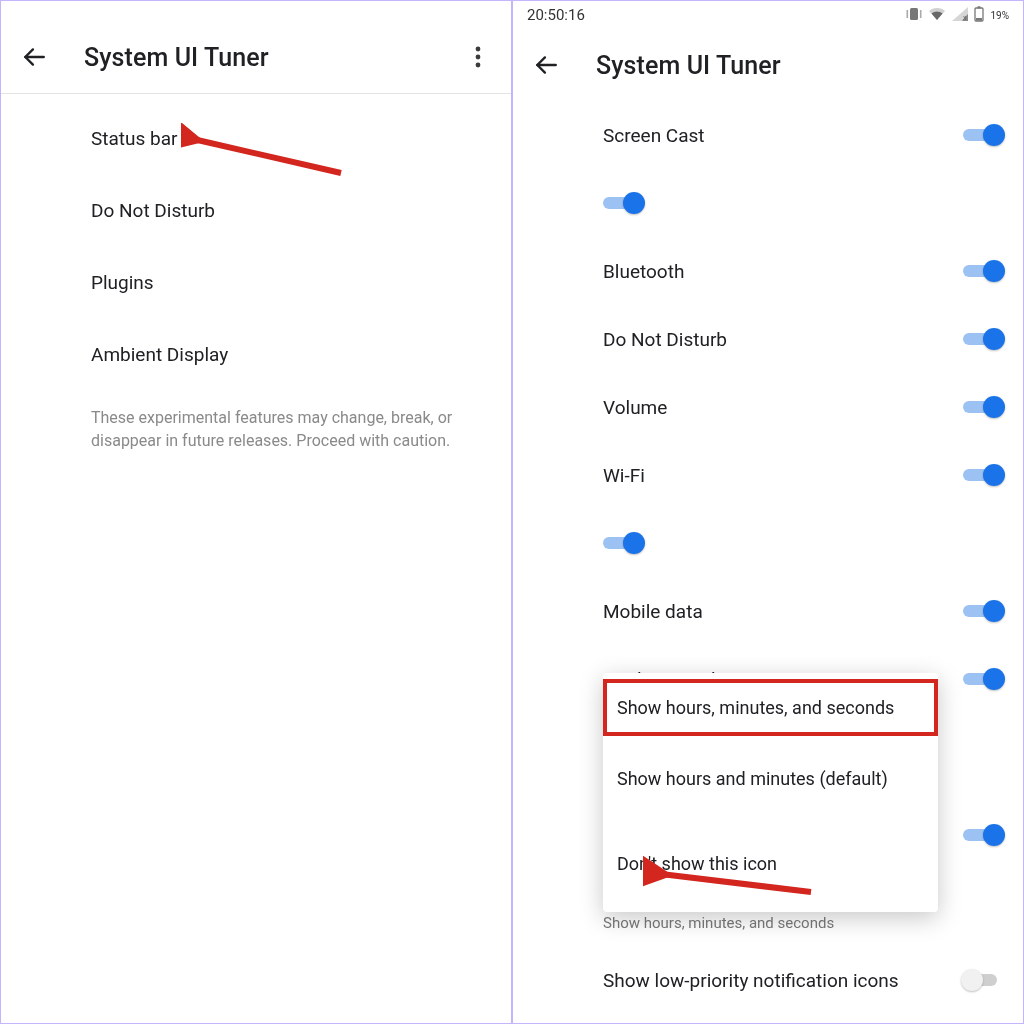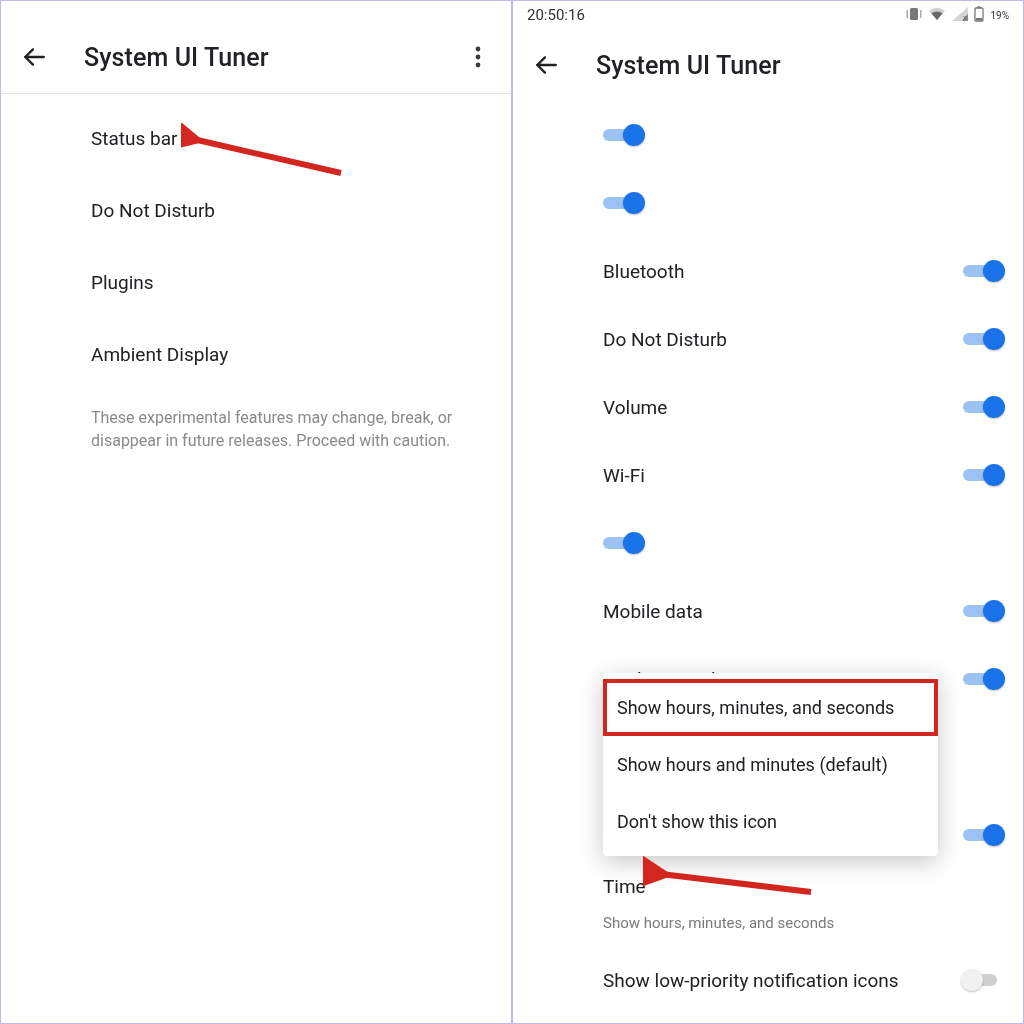--- a/index.html
+++ b/index.html
@@ -90,21 +90,21 @@
     position: absolute;
     left: 90px;
     width: 335px;
     background: #fff;
     border-radius: 4px;
     box-shadow: 0 6px 24px rgba(0,0,0,0.22);
     z-index: 30;
     padding: 6px 0;
   }
   .dropdown .opt {
-    padding: 18px 14px;
+    padding: 32px 14px;
     font-size: 18px;
     color: #202124;
   }
   .dropdown .opt.hl {
     border: 4px solid #d3261e;
     padding: 14px 10px;
   }
 
   .arrow {
     position: absolute;
@@ -204,20 +204,21 @@
       <svg width="26" height="26" viewBox="0 0 24 24" fill="none" stroke="#202124" stroke-width="2.2" stroke-linecap="round" stroke-linejoin="round">
           <line x1="21" y1="12" x2="4" y2="12"></line>
           <polyline points="11 5 4 12 11 19"></polyline>
         </svg>
     </span>
     <span class="title">System UI Tuner</span>
   </div>
 
   <div class="content">
     <div class="toggle-row">
+      <span class="item-label">Screen Cast</span>
       <span class="switch">
           <span class="track"></span>
           <span class="thumb"></span>
         </span>
     </div>
     <div class="toggle-row">
       <span class="switch">
           <span class="track"></span>
           <span class="thumb"></span>
         </span>

